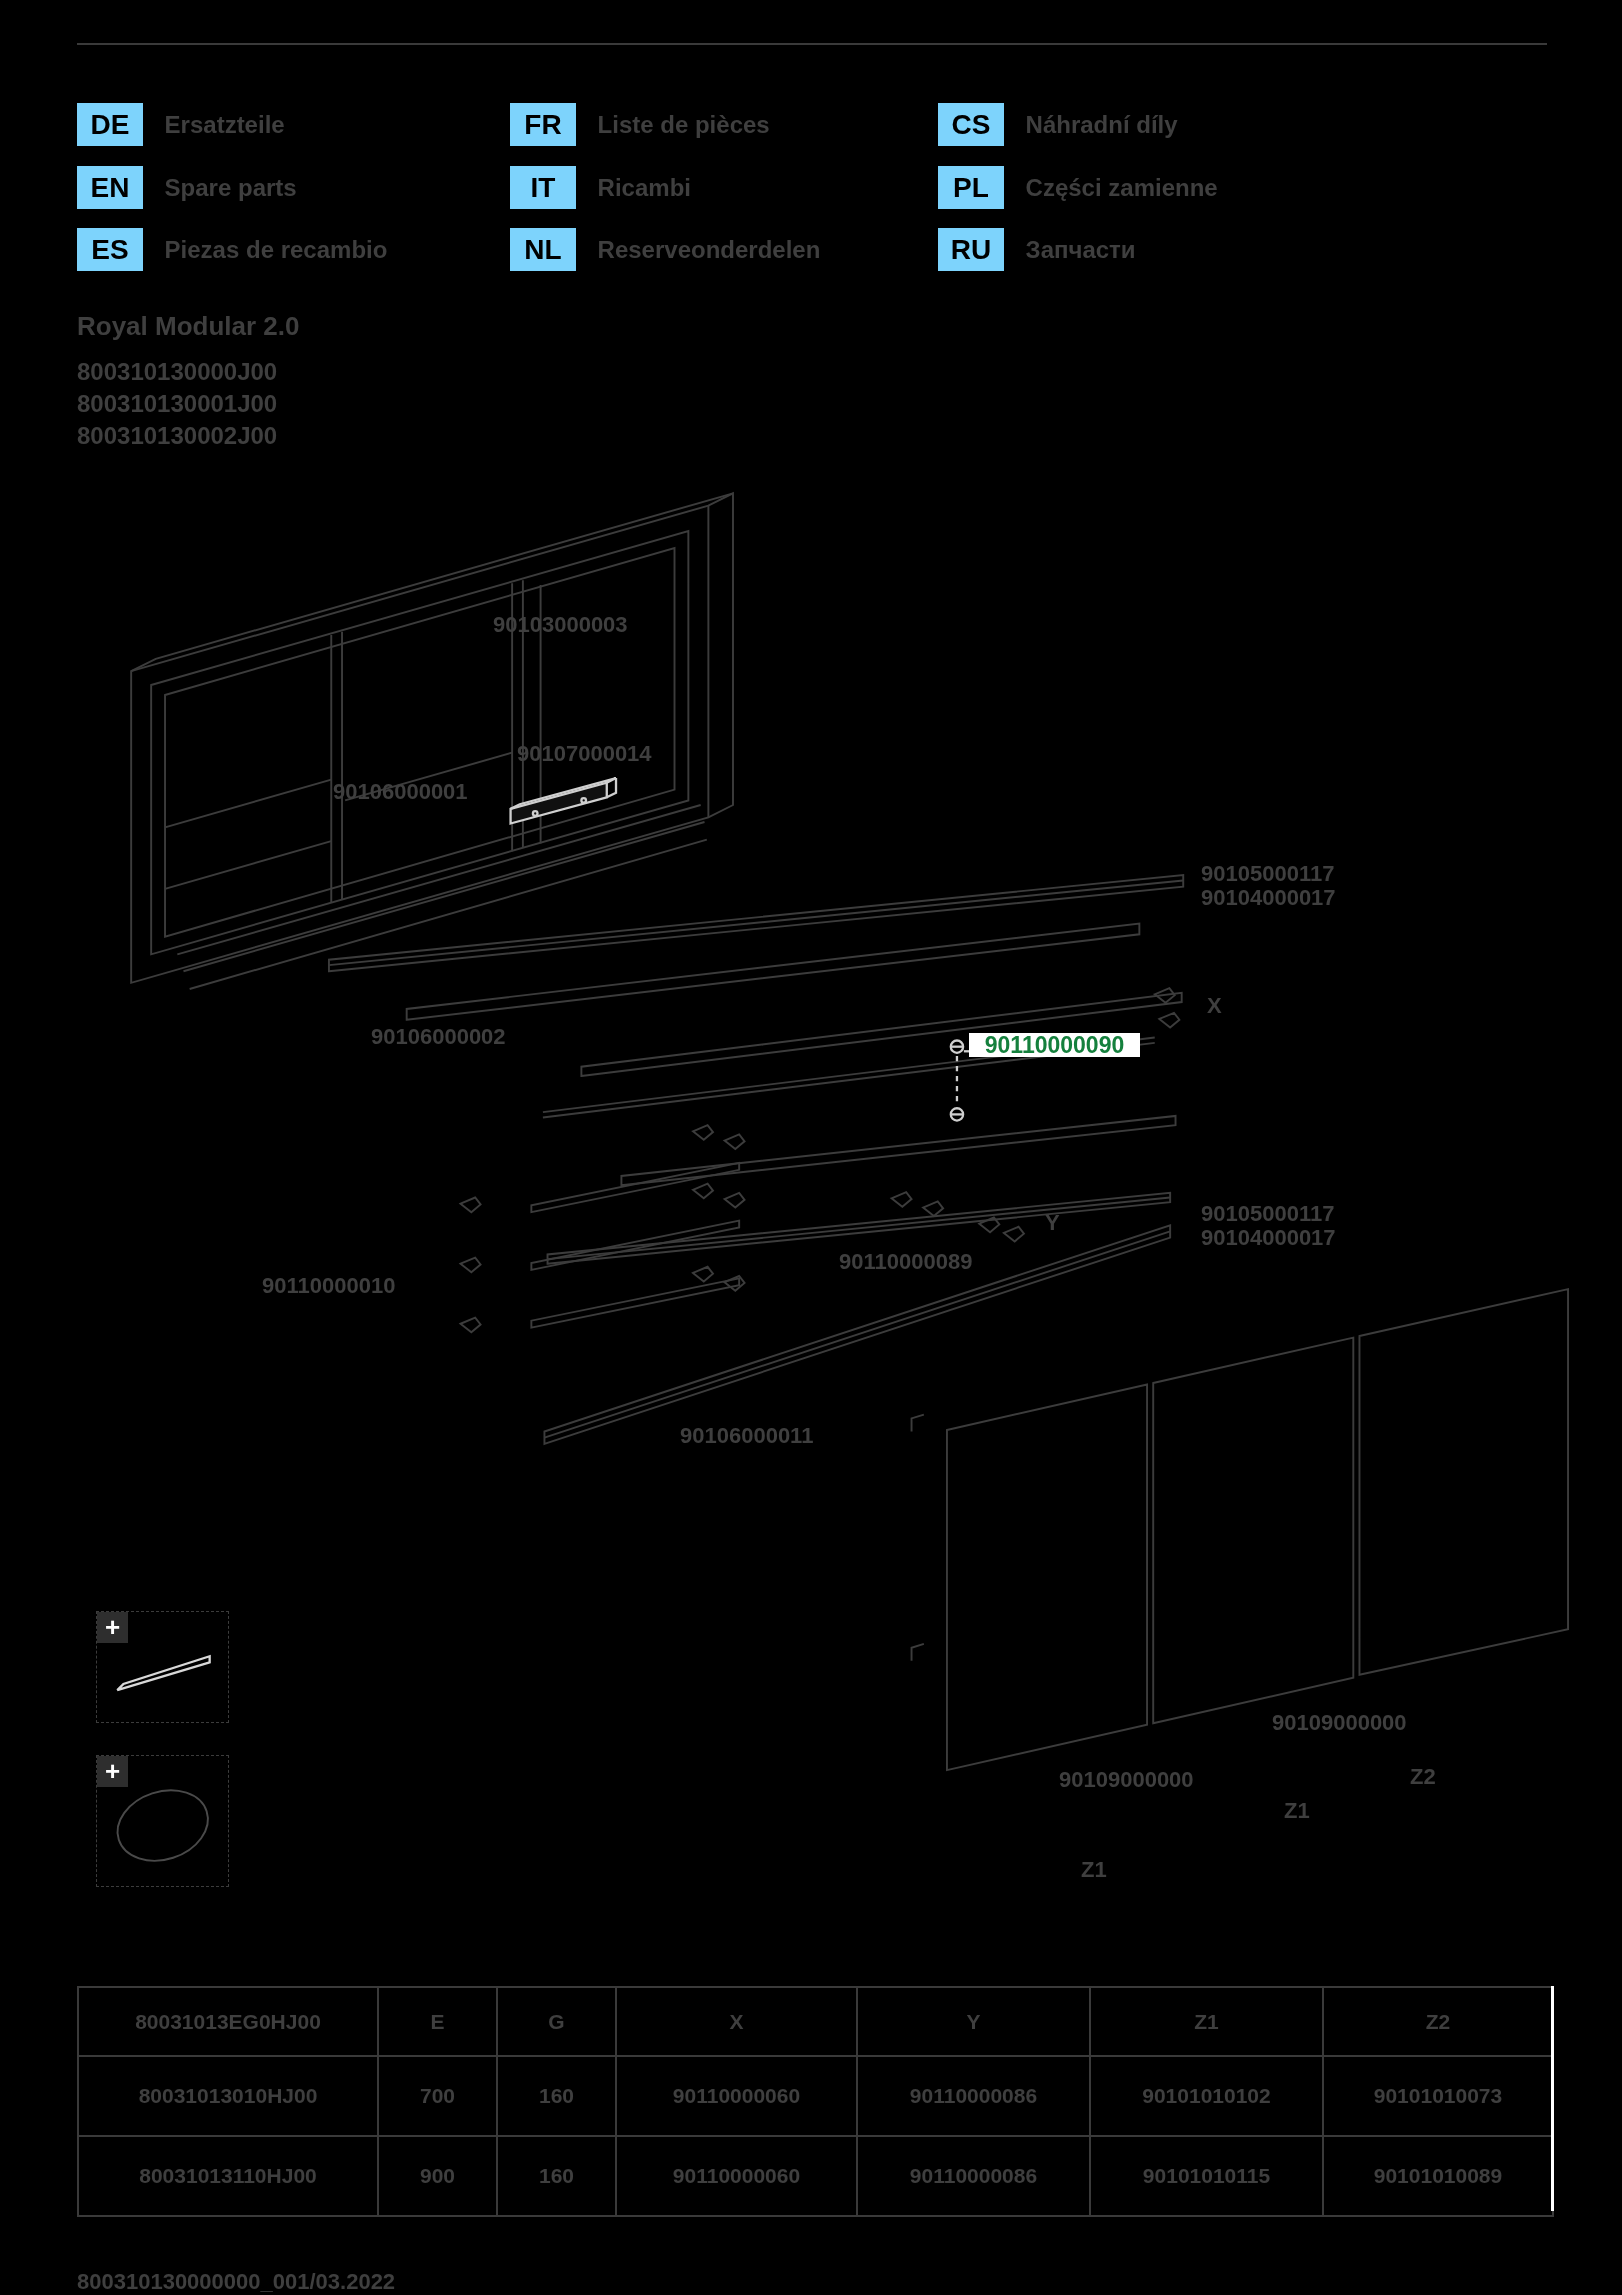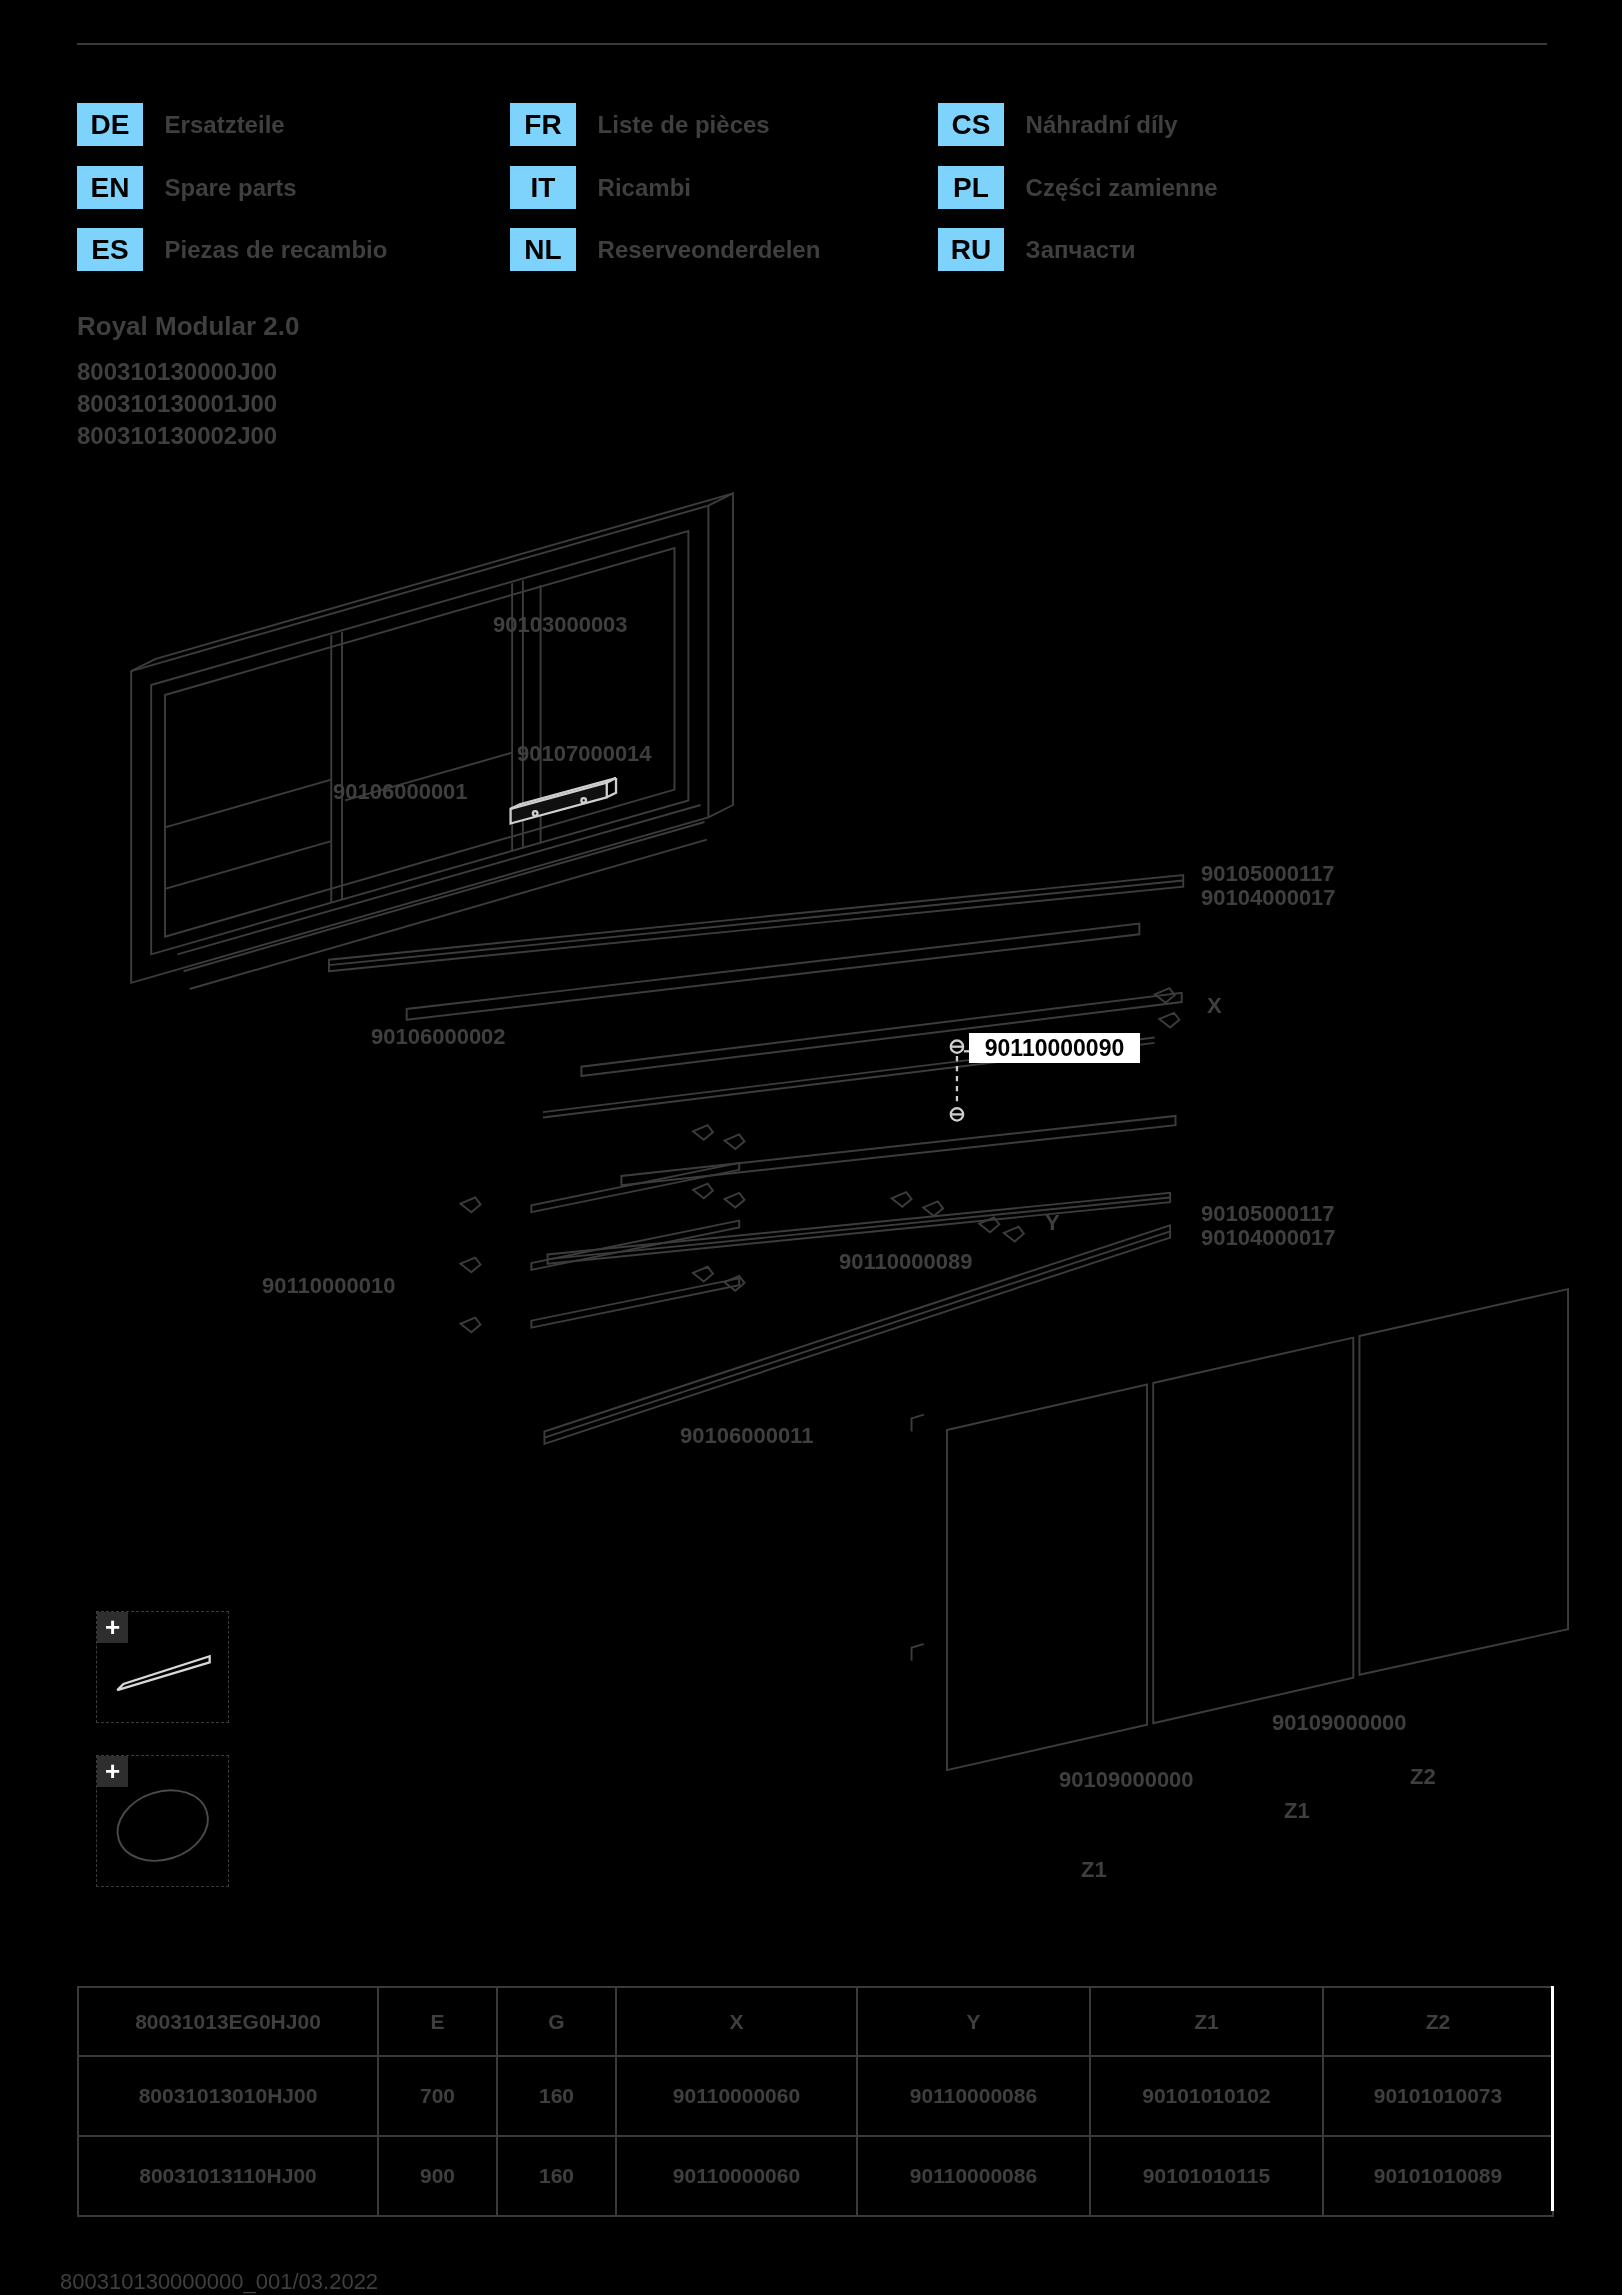--- a/index.html
+++ b/index.html
@@ -23,22 +23,22 @@
   }
 
   .product-name { position:absolute; left:77px; top:311px; color:#3f3f3f; font-size:26px; font-weight:bold; }
   .variants { position:absolute; left:77px; top:356px; color:#3f3f3f; font-size:24px; font-weight:bold; line-height:32px; }
 
   .diagram-svg { position:absolute; left:0; top:0; width:1623px; height:2295px; }
 
   .dlabel { position:absolute; color:#3f3f3f; font-size:22px; font-weight:bold; white-space:nowrap; }
 
   .highlight {
-    position:absolute; left:969px; top:1033px; width:171px; height:30px;
-    background:#ffffff; color:#000000; font-size:23px; font-weight:bold;
+    position:absolute; left:969px; top:1033px; width:171px; height:24px;
+    background:#ffffff; color:#15803d; font-size:23px; font-weight:bold;
     display:flex; align-items:center; justify-content:center;
   }
 
   .detail-box { position:absolute; border:1.5px dashed #3c3c3c; box-sizing:border-box; }
   .box1 { left:96px; top:1611px; width:133px; height:112px; }
   .box2 { left:96px; top:1755px; width:133px; height:132px; }
   .plus-icon {
     position:absolute; left:0; top:0; width:31px; height:31px; background:#2e2e2e;
     color:#fff; font-size:26px; font-weight:bold; line-height:31px; text-align:center;
   }
@@ -49,21 +49,21 @@
   }
   .parts-table th, .parts-table td {
     border:2.3px solid #3a3a3a; color:#3f3f3f; font-weight:bold; font-size:21px;
     text-align:center; padding:12px; overflow:hidden; white-space:nowrap;
   }
   .parts-table thead th { height:43px; }
   .parts-table tbody td { height:54px; }
 
   .table-white-line { position:absolute; left:1551px; top:1986px; width:3.1px; height:225px; background:#fff; }
 
-  .footer { position:absolute; left:60px; top:2269px; color:#3f3f3f; font-size:22px; font-weight:normal; }
+  .footer { position:absolute; left:77px; top:2269px; color:#3f3f3f; font-size:22px; font-weight:bold; }
 </style>
 </head>
 <body>
 
 <div class="page">
 
   <div class="top-rule"></div>
 
   <div class="lang-item" style="left:77px;top:103px">
     <span class="lang-badge">DE</span>

